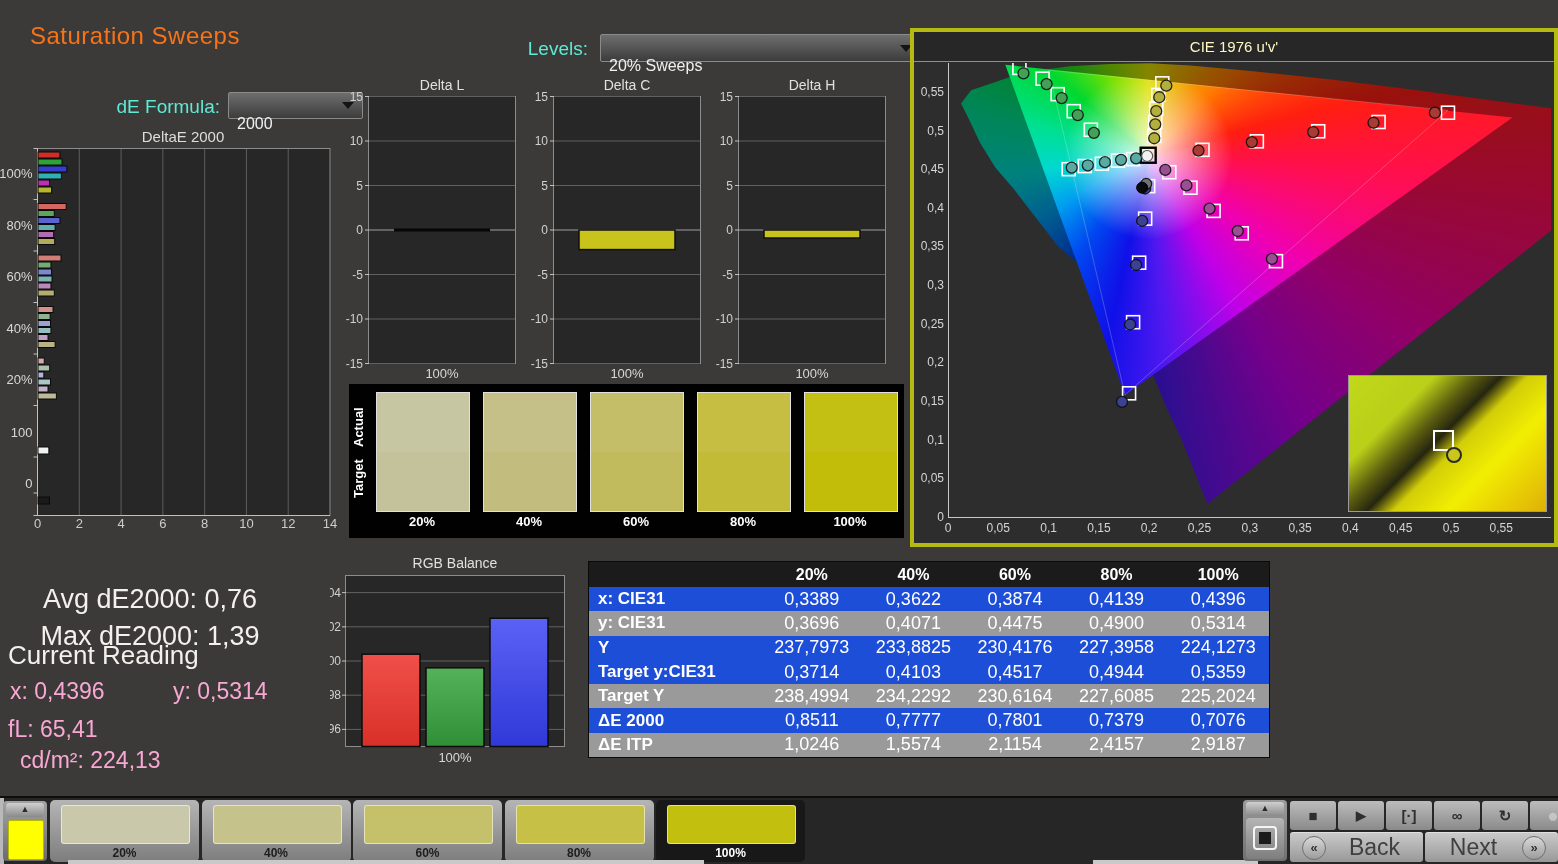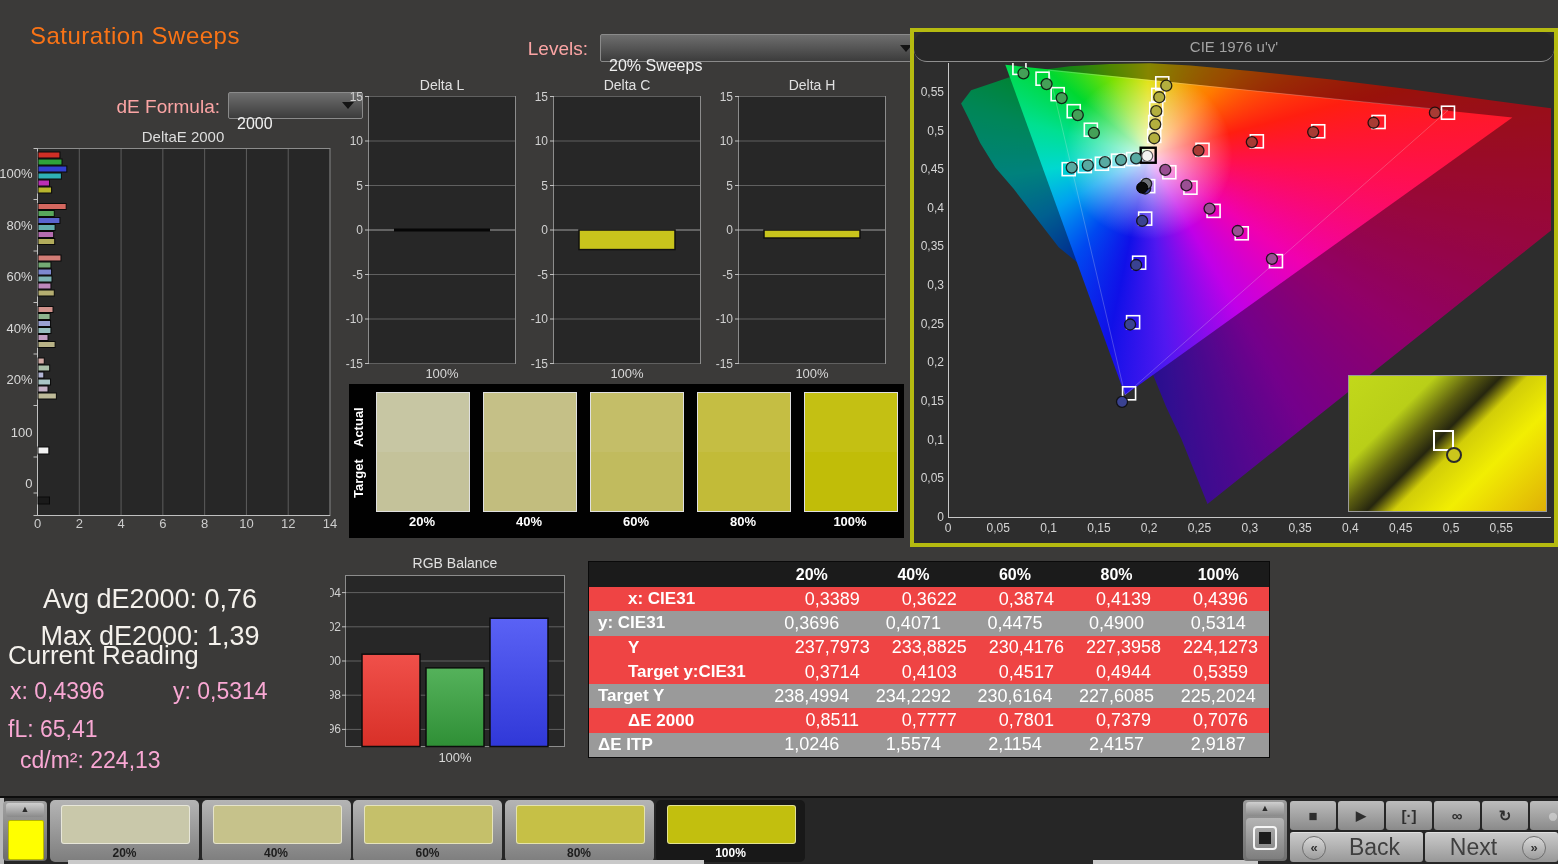--- a/index.html
+++ b/index.html
@@ -1,20 +1,20 @@
 <!DOCTYPE html>
 <html><head>
 <meta charset="utf-8">
 <style>
   html,body{margin:0;padding:0;background:#3b3a39;}
   #root{position:relative;width:1558px;height:864px;background:#3b3a39;overflow:hidden;
         font-family:"Liberation Sans",sans-serif;color:#eceae6;}
   .abs{position:absolute;}
   #page-title{left:6px;top:22px;font-size:24px;font-weight:400;color:#f97316;letter-spacing:0.5px;margin-left:24px;}
-  .drop-label{font-size:19px;color:#fca5a5;text-align:right;}
+  .drop-label{font-size:19px;color:#5eead4;text-align:right;}
   .dropdown{background:linear-gradient(#6e6e6e,#3c3c3c);border:1px solid #8a8a8a;border-radius:2px;
             font-size:16px;color:#f0f0f0;display:flex;align-items:center;padding:0 8px;cursor:pointer;}
   .dropdown .val{flex:1;margin-top:36px;}
   .dd-arrow{width:0;height:0;border-left:6px solid transparent;border-right:6px solid transparent;
             border-top:7px solid #141414;margin-left:6px;}
   svg text{font-family:"Liberation Sans",sans-serif;}
   
   .bigstat{font-size:27px;color:#f4f1ec;}
   .curhead{font-size:26px;color:#f4f1ec;}
   .curval{font-size:23px;color:#f9a8d4;}
@@ -23,30 +23,30 @@
   .rot-label{position:absolute;left:2px;width:16px;color:#fff;font-size:13px;font-weight:bold;
              writing-mode:vertical-rl;transform:rotate(180deg);text-align:center;}
   .swatch{position:absolute;top:8px;width:92px;height:118px;border:1px solid #e0e0e0;}
   .swatch-label{position:absolute;top:130px;width:94px;text-align:center;color:#fff;
                 font-size:13px;font-weight:bold;}
   
   #meas-table{left:588px;top:561px;width:680px;border:1px solid #0a0a0a;border-collapse:collapse;
               font-size:18px;color:#fff;}
   #meas-table .trow{display:flex;height:24.3px;align-items:center;}
   #meas-table .trow.head{background:#1b1b1b;font-weight:bold;font-size:16px;height:25px;}
-  #meas-table .trow.dark{background:#ef4444;padding-left:30px;}
+  #meas-table .trow.dark{background:#1d4ed8;}
   #meas-table .trow.light{background:#9a9a9a;}
   #meas-table .lbl{width:172px;padding-left:9px;font-weight:bold;font-size:17px;box-sizing:border-box;}
   #meas-table .cell{width:101.6px;text-align:center;}
   
   #cie-panel{left:910px;top:28px;width:648px;height:519px;border:4px solid #b5ba10;
              box-sizing:border-box;background:#2d2d2d;}
   #cie-title{position:absolute;left:0;top:0;right:0;height:29px;background:#272727;
-             border-bottom:1px solid #8f8f8f;text-align:center;font-size:15px;color:#a3a3a3;
-             line-height:29px;border-radius:13px;}
+             border-bottom:1px solid #8f8f8f;text-align:center;font-size:15px;color:#fef9c3;
+             line-height:29px;}
   #cie-plot{position:absolute;left:34px;top:31px;width:602px;height:454px;overflow:hidden;
             border-left:1px solid #c8c8c8;border-bottom:1px solid #c8c8c8;box-sizing:content-box;}
   .cie-layer{position:absolute;left:0;top:0;width:602px;height:454px;}
   .cie-ylab{position:absolute;left:2px;width:28px;text-align:right;font-size:12px;color:#d5d5d5;}
   .cie-xlab{position:absolute;top:489px;width:40px;text-align:center;font-size:12px;color:#d5d5d5;}
   #cie-inset{position:absolute;left:434px;top:343px;width:197px;height:135px;border:1px solid #9a9a9a;
              background:linear-gradient(135deg,#c2d81a 0%,#b9cf18 26%,#5c5e10 38%,#26260f 46%,
                         #d2ce08 54%,#f2ee02 70%,#dfb007 100%);}
   #inset-square{position:absolute;left:84px;top:54px;width:17px;height:17px;border:2px solid #fff;}
   #inset-circle{position:absolute;left:97px;top:71px;width:12px;height:12px;border-radius:50%;

